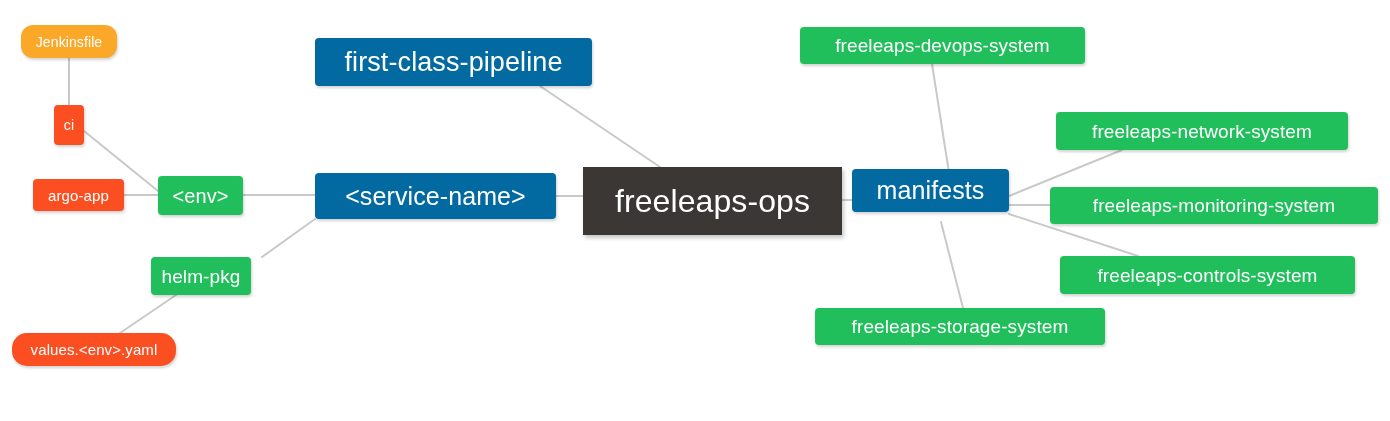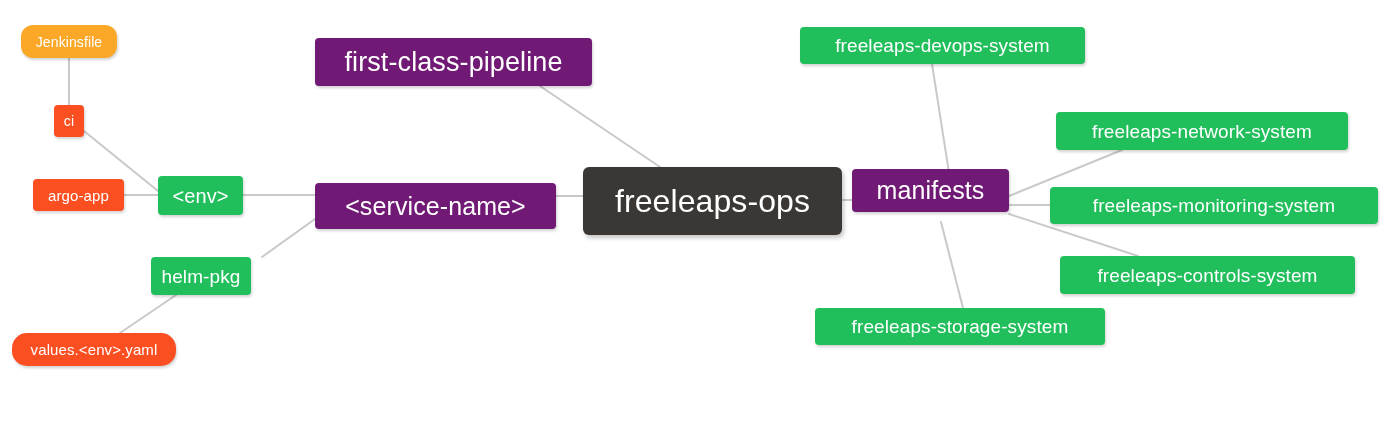--- a/index.html
+++ b/index.html
@@ -33,24 +33,24 @@
     color: #ffffff;
     white-space: nowrap;
     border-radius: 4px;
     box-shadow: 1px 2px 3px rgba(0,0,0,0.18);
     line-height: 1;
     letter-spacing: 0.1px;
     z-index: 2;
   }
   .n-root {
     background: #3b3735;
-    border-radius: 6px;
+    border-radius: 0;
     box-shadow: 2px 3px 4px rgba(0,0,0,0.22);
   }
-  .n-blue   { background: #701a75; }
+  .n-blue   { background: #0369a1; }
   .n-green  { background: #21bf5c; }
   .n-red    { background: #fb4f22; }
   .n-orange { background: #fba828; border-radius: 12px; }
 </style>
 </head>
 <body>
 
 <div id="canvas">
   <svg id="edge-layer" viewBox="0 0 1390 421" xmlns="http://www.w3.org/2000/svg">
       <line x1="69" y1="58" x2="69" y2="105" stroke="#c9c9c9" stroke-width="2" stroke-linecap="round"></line>
@@ -65,39 +65,39 @@
       <line x1="950" y1="179" x2="932" y2="64" stroke="#c9c9c9" stroke-width="2" stroke-linecap="round"></line>
       <line x1="1009" y1="196" x2="1122" y2="150" stroke="#c9c9c9" stroke-width="2" stroke-linecap="round"></line>
       <line x1="1009" y1="205" x2="1050" y2="205" stroke="#c9c9c9" stroke-width="2" stroke-linecap="round"></line>
       <line x1="1009" y1="214" x2="1138" y2="256" stroke="#c9c9c9" stroke-width="2" stroke-linecap="round"></line>
       <line x1="941" y1="222" x2="963" y2="308" stroke="#c9c9c9" stroke-width="2" stroke-linecap="round"></line>
     </svg>
   <div id="node-layer">
       <div class="node n-orange" style="left: 21px; top: 25px; width: 96px; height: 33px; font-size: 14px;">
         <span>Jenkinsfile</span>
       </div>
-      <div class="node n-red" style="left: 54px; top: 105px; width: 30px; height: 32px; font-size: 14px;">
+      <div class="node n-red" style="left: 54px; top: 105px; width: 30px; height: 40px; font-size: 14px;">
         <span>ci</span>
       </div>
       <div class="node n-red" style="left: 33px; top: 179px; width: 91px; height: 32px; font-size: 15px;">
         <span>argo-app</span>
       </div>
       <div class="node n-green" style="left: 158px; top: 176px; width: 85px; height: 39px; font-size: 20px;">
         <span>&lt;env&gt;</span>
       </div>
       <div class="node n-green" style="left: 151px; top: 257px; width: 100px; height: 38px; font-size: 19px;">
         <span>helm-pkg</span>
       </div>
       <div class="node n-red" style="left: 12px; top: 333px; width: 164px; height: 33px; font-size: 15px; border-radius: 15px;">
         <span>values.&lt;env&gt;.yaml</span>
       </div>
       <div class="node n-blue" style="left: 315px; top: 38px; width: 277px; height: 48px; font-size: 27px;">
         <span>first-class-pipeline</span>
       </div>
-      <div class="node n-blue" style="left: 315px; top: 173px; width: 241px; height: 46px; font-size: 25px; margin-top: 10px;">
+      <div class="node n-blue" style="left: 315px; top: 173px; width: 241px; height: 46px; font-size: 25px;">
         <span>&lt;service-name&gt;</span>
       </div>
       <div class="node n-root" style="left: 583px; top: 167px; width: 259px; height: 68px; font-size: 32px;">
         <span>freeleaps-ops</span>
       </div>
       <div class="node n-blue" style="left: 852px; top: 169px; width: 157px; height: 43px; font-size: 25px;">
         <span>manifests</span>
       </div>
       <div class="node n-green" style="left: 800px; top: 27px; width: 285px; height: 37px; font-size: 19px;">
         <span>freeleaps-devops-system</span>

